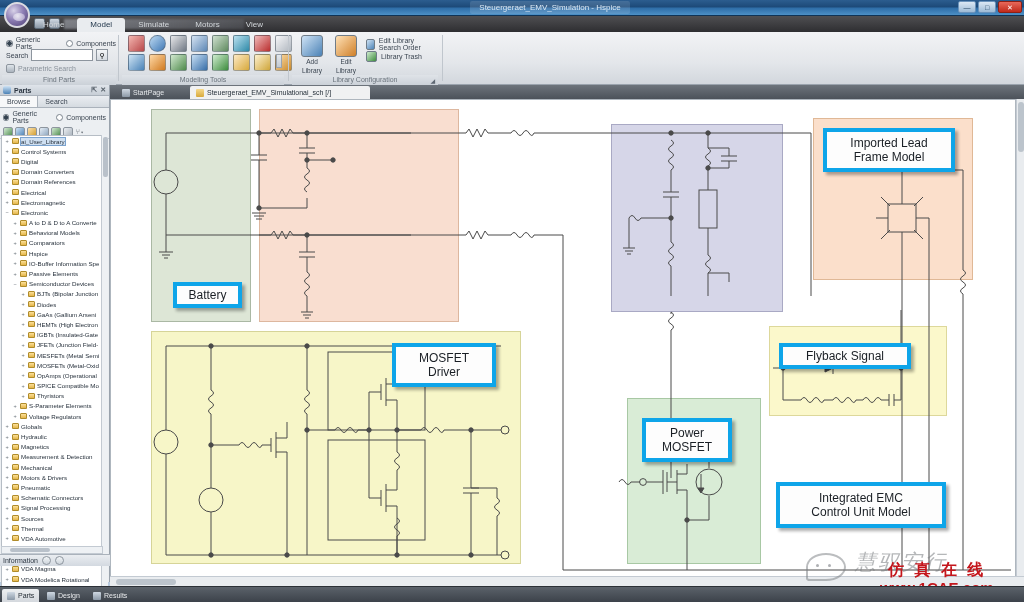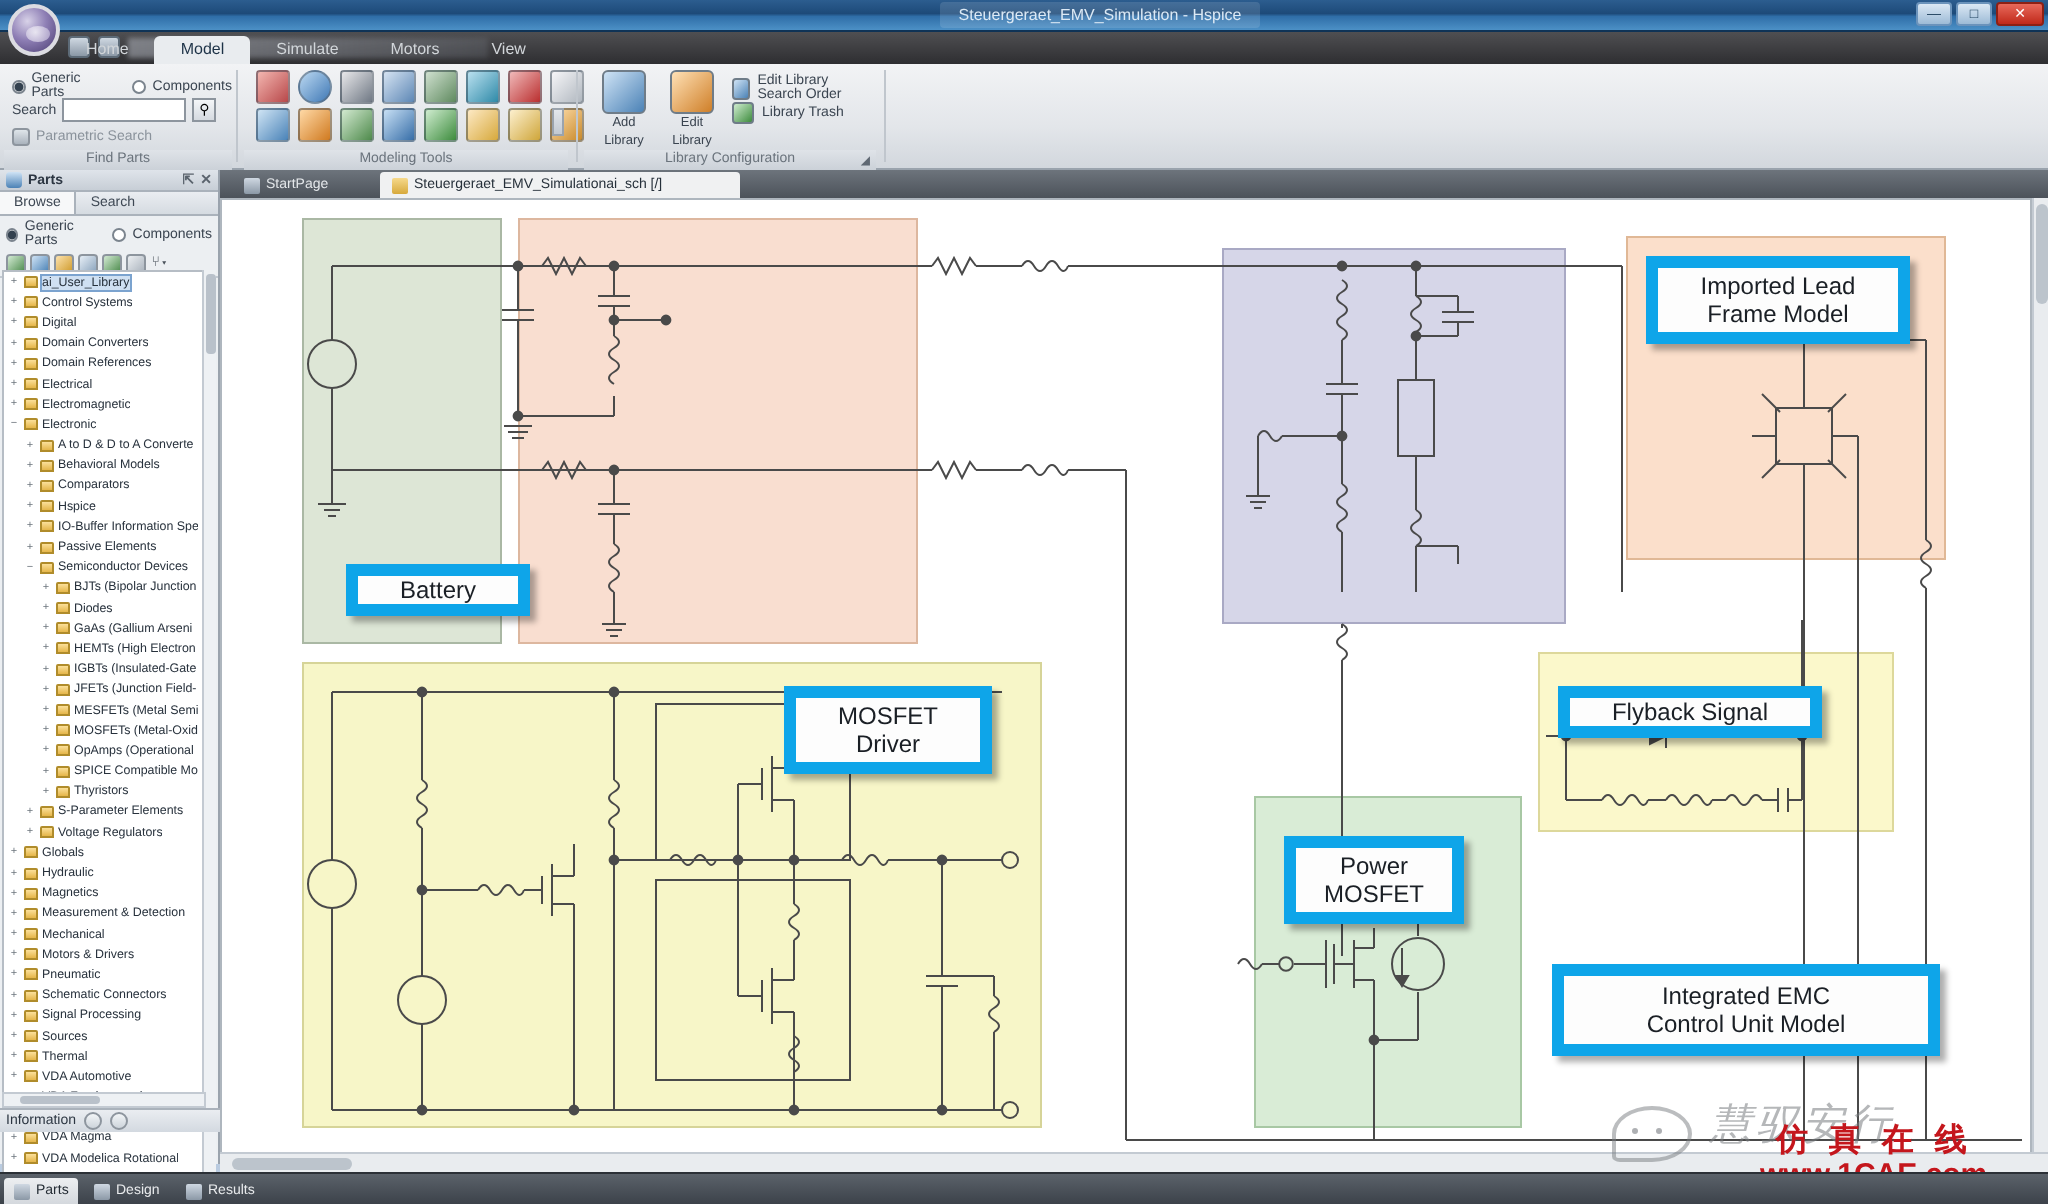--- a/index.html
+++ b/index.html
@@ -162,21 +162,21 @@
     background:#ffffff; border:1px solid #aeb6be; overflow:hidden;
   }
   .canvas-hscroll { position:absolute; left:110px; bottom:16px; width:914px; height:10px; background:#e9ecef; border-top:1px solid #c3cad2;}
   .canvas-hscroll .thumb{position:absolute;left:6px;top:2px;width:60px;height:6px;background:#bcc4cc;border-radius:3px;}
   .canvas-vscroll { position:absolute; right:0; top:99px; width:8px; height:483px; background:#e9ecef; border-left:1px solid #c3cad2;}
   .canvas-vscroll .thumb{position:absolute;left:1px;top:3px;width:6px;height:50px;background:#bcc4cc;border-radius:3px;}
 
   
   .region { position:absolute; }
   .callout {
-    position:absolute; background:#fdfdfd; border:6px solid #0ea5e9;
+    position:absolute; background:#fdfdfd; border:4px solid #0ea5e9;
     box-shadow: 3px 3px 3px rgba(0,0,0,.32);
     font-size:12px; color:#1a1f25; text-align:center;
     display:flex; align-items:center; justify-content:center; line-height:14px;
     padding:2px 6px;
   }
 
   
   .wm-center {
     position:absolute; left:420px; top:282px; font-size:34px; font-weight:bold;
     color:rgba(150,150,150,.14); letter-spacing:1px; white-space:nowrap;
@@ -855,21 +855,21 @@
         <line x1="55" y1="455" x2="390" y2="455"></line>
         <circle cx="100" cy="455" r="2.2" fill="#4a4a4a"></circle>
         <circle cx="176" cy="455" r="2.2" fill="#4a4a4a"></circle>
         <circle cx="286" cy="455" r="2.2" fill="#4a4a4a"></circle>
         <circle cx="360" cy="455" r="2.2" fill="#4a4a4a"></circle>
         <circle cx="394" cy="455" r="4"></circle>
       </g>
     </svg>
 
 
-    <div class="callout" style="left:62px; top:182px; width:92px; height:26px;">
+    <div class="callout" style="left:62px; top:182px; width:69px; height:26px;">
       <span>Battery</span>
     </div>
 
 
     <div class="callout" style="left:712px; top:28px; width:132px; height:44px; flex-direction:column;">
       <span>Imported Lead</span>
       <span>Frame Model</span>
     </div>
 
 
@@ -880,21 +880,21 @@
     <div class="callout" style="left:281px; top:243px; width:104px; height:44px; flex-direction:column;">
       <span>MOSFET</span>
       <span>Driver</span>
     </div>
 
     <div class="callout" style="left:531px; top:318px; width:90px; height:44px; flex-direction:column;">
       <span>Power</span>
       <span>MOSFET</span>
     </div>
 
-    <div class="callout" style="left:665px; top:382px; width:194px; height:46px; flex-direction:column;">
+    <div class="callout" style="left:665px; top:382px; width:170px; height:46px; flex-direction:column;">
       <span>Integrated EMC</span>
       <span>Control Unit Model</span>
     </div>
   </div>
 
   <div class="canvas-vscroll">
     <div class="thumb"></div>
   </div>
   <div class="canvas-hscroll">
     <div class="thumb"></div>

